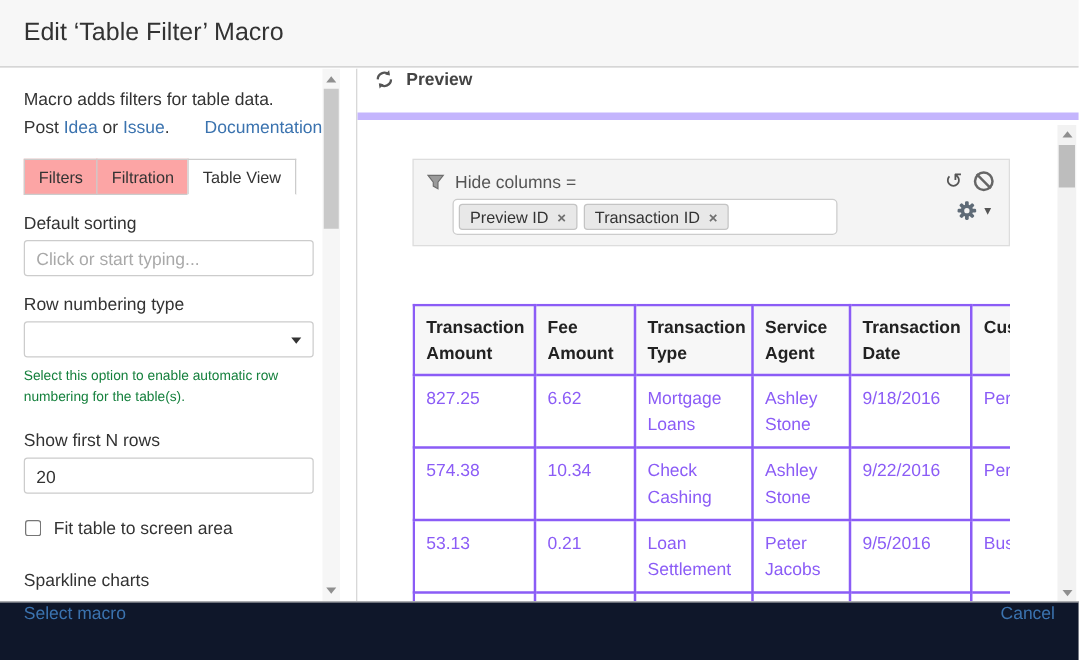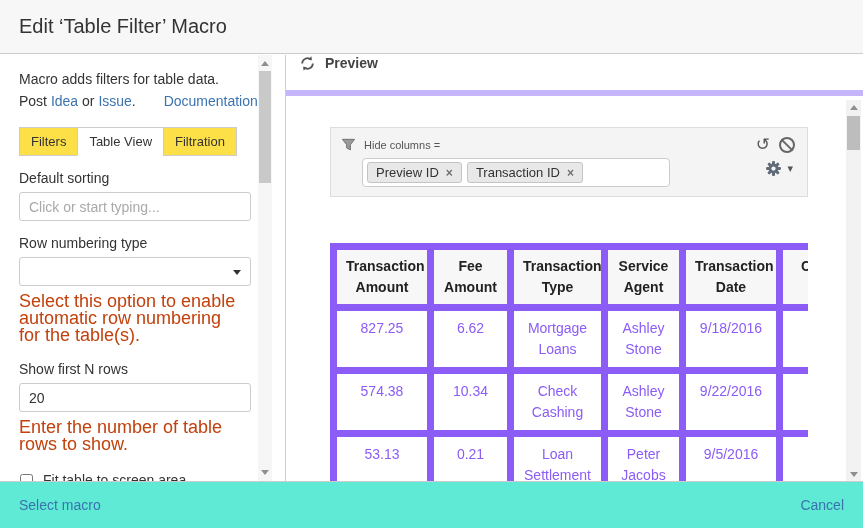--- a/index.html
+++ b/index.html
@@ -9,33 +9,33 @@
        background:#f7f7f7;border-bottom:1px solid #ccc;display:flex;align-items:center;padding-left:19px}
   .dlg-header h1{font-size:20px;font-weight:normal;margin:0;color:#333}
 
   
   .sidebar{position:absolute;left:0;top:55px;width:258px;height:426px;box-sizing:border-box;
        padding:13px 0 0 19px;overflow:hidden}
   .desc{line-height:22px}
   a.lnk{color:#3b73af;text-decoration:none;cursor:pointer}
   .doc-link{margin-left:24px}
   .tabs{display:flex;margin-top:15px}
-  .tab{height:27px;line-height:27px;padding:0 11px;font-size:13px;background:#fde047;
+  .tab{height:27px;line-height:27px;padding:0 11px;font-size:13px;background:#fca5a5;
        border:1px solid #ccc;margin-left:-1px;cursor:pointer;white-space:nowrap}
   .tab:first-child{margin-left:0}
   .tab.active{background:#fff;border-bottom-color:#fff}
   .f-label{margin-top:14px;margin-bottom:6px}
   .t-input{width:232px;height:29px;box-sizing:border-box;border:1px solid #ccc;border-radius:3px;
        padding:0 9px;font-family:"Liberation Sans",sans-serif;font-size:14px;color:#333;background:#fff}
   .t-input::placeholder{color:#a9a9a9}
   .sel{width:232px;height:29px;box-sizing:border-box;border:1px solid #ccc;border-radius:3px;
        background:#fff;position:relative;cursor:pointer}
   .sel-caret{position:absolute;right:9px;top:12px;width:0;height:0;
        border-left:4px solid transparent;border-right:4px solid transparent;border-top:5px solid #333}
-  .help{color:#c2410c;font-size:18px;line-height:17px;margin-top:7px;width:228px}
+  .help{color:#15803d;font-size:11px;line-height:17px;margin-top:7px;width:228px}
   .chk-row{display:flex;align-items:center;margin-top:19px}
   .chk-row.second{margin-top:26px}
   .chk-row input{width:13px;height:13px;margin:0 10px 0 1px}
 
   
   .sb-scroll{position:absolute;left:258px;top:55px;width:14px;height:426px;background:#f6f6f6}
   .tri-up{width:0;height:0;border-left:4px solid transparent;border-right:4px solid transparent;
        border-bottom:5px solid #8f8f8f;position:absolute;left:3px;top:6px}
   .tri-down{width:0;height:0;border-left:4px solid transparent;border-right:4px solid transparent;
        border-top:5px solid #8f8f8f;position:absolute;left:3px;bottom:6px}
@@ -49,46 +49,46 @@
   .pv-body{position:relative;height:390px}
   .pv-scroll{position:absolute;right:2px;top:4px;width:15px;height:382px;background:#f2f2f2}
   .pv-scroll .tri-up{left:3.5px;top:5px}
   .pv-scroll .tri-down{left:3.5px;bottom:5px}
   .pv-thumb{position:absolute;left:1px;top:16px;width:13px;height:34px;background:#bdbdbd}
   .pv-content{position:absolute;left:44px;top:0}
 
   
   .filterbox{margin-top:31px;width:478px;height:70px;box-sizing:border-box;background:#f4f4f4;
        border:1px solid #ddd;padding:9px 10px;position:relative}
-  .fb-row1{display:flex;align-items:center;color:#555;font-size:11px}
+  .fb-row1{display:flex;align-items:center;color:#555;font-size:14px}
   .fb-label{margin-left:8px}
   .fb-tokens{margin-top:6px;margin-left:21px;width:308px;box-sizing:border-box;background:#fff;
        border:1px solid #ccc;border-radius:4px;padding:3px 4px;display:flex;gap:5px}
   .token{background:#e8e8e8;border:1px solid #c4c4c4;border-radius:3px;padding:2px 8px;
        font-size:13px;color:#333;display:inline-flex;align-items:center;white-space:nowrap}
   .token .x{margin-left:7px;color:#707070;font-size:12px;font-weight:bold;cursor:pointer}
   .fb-icons{position:absolute;top:9px;right:12px;display:flex;align-items:center;gap:9px}
   .undo-glyph{font-size:17px;color:#555;line-height:14px;cursor:pointer}
   .noentry{width:12px;height:12px;border:2px solid #666;border-radius:50%;position:relative;cursor:pointer}
   .noentry::after{content:"";position:absolute;left:-2px;top:5px;width:16px;height:2px;background:#666;
        transform:rotate(45deg)}
   .fb-gear{position:absolute;top:32px;right:14px;display:flex;align-items:center;gap:5px;cursor:pointer}
   .caret-glyph{color:#555;font-size:11px}
 
   
   .tablewrap{margin-top:46px;width:478px;height:243px;overflow:hidden}
   table.prev{border-collapse:collapse;table-layout:fixed;width:590px;font-size:14px}
-  table.prev th,table.prev td{border:7px solid #8b5cf6;text-align:center;vertical-align:top;
+  table.prev th,table.prev td{border:2px solid #8b5cf6;text-align:left;vertical-align:top;
        padding:6px 9px;line-height:21px;overflow:hidden}
   table.prev th{background:#f7f7f7;font-weight:bold;color:#222}
   table.prev td{padding:7px 9px;color:#8b5cf6}
 
   
   .footer{position:absolute;left:0;bottom:0;width:863px;height:47px;box-sizing:border-box;
-       background:#5eead4;border-top:1px solid #ccc;display:flex;align-items:center;padding:16px 19px}
+       background:#0f172a;border-top:1px solid #ccc;display:flex;align-items:flex-start;padding:0 19px}
   .footer .spacer{flex:1}
   .save-btn{background:#fff;border:1px solid #ccc;border-radius:3px;padding:6px 14px;
        font-family:"Liberation Sans",sans-serif;font-size:14px;color:#333;cursor:pointer}
   .cancel-lnk{margin-left:16px}
 </style>
 </head>
 <body>
 
 <div class="dlg-header">
   <h1>Edit ‘Table Filter’ Macro</h1>
@@ -100,36 +100,35 @@
     <div>
       <span>Post</span>
       <a class="lnk">Idea</a>
       <span>or</span><span> </span><a class="lnk">Issue</a><span>.</span>
       <a class="lnk doc-link">Documentation</a>
     </div>
   </div>
 
   <div class="tabs">
     <div class="tab">Filters</div>
+    <div class="tab">Filtration</div>
     <div class="tab active">Table View</div>
-    <div class="tab">Filtration</div>
   </div>
 
   <div class="f-label">Default sorting</div>
   <input class="t-input" type="text" placeholder="Click or start typing..." style="">
 
   <div class="f-label">Row numbering type</div>
   <div class="sel">
     <span class="sel-caret"></span>
   </div>
   <div class="help">Select this option to enable automatic row numbering for the table(s).</div>
 
   <div class="f-label" style="margin-top:17px">Show first N rows</div>
   <input class="t-input" type="text" value="20" style="">
-  <div class="help">Enter the number of table rows to show.</div>
 
   <div class="chk-row">
     <input type="checkbox" style="">
     <span>Fit table to screen area</span>
   </div>
   <div class="chk-row second">
 
     <span>Sparkline charts</span>
   </div>
 </div>

